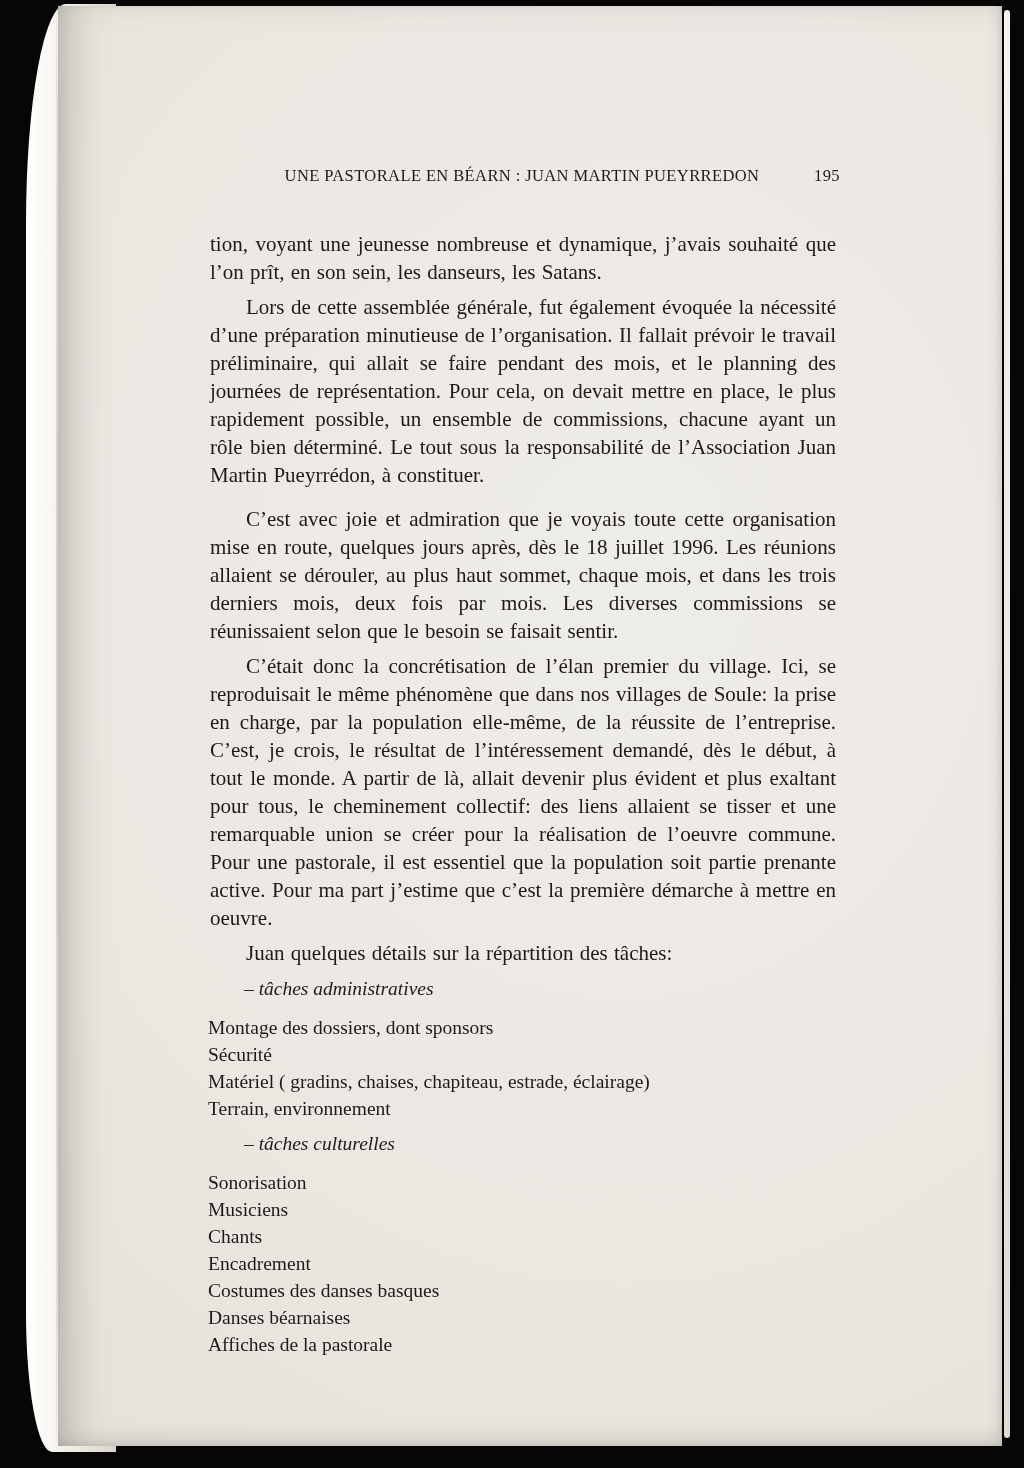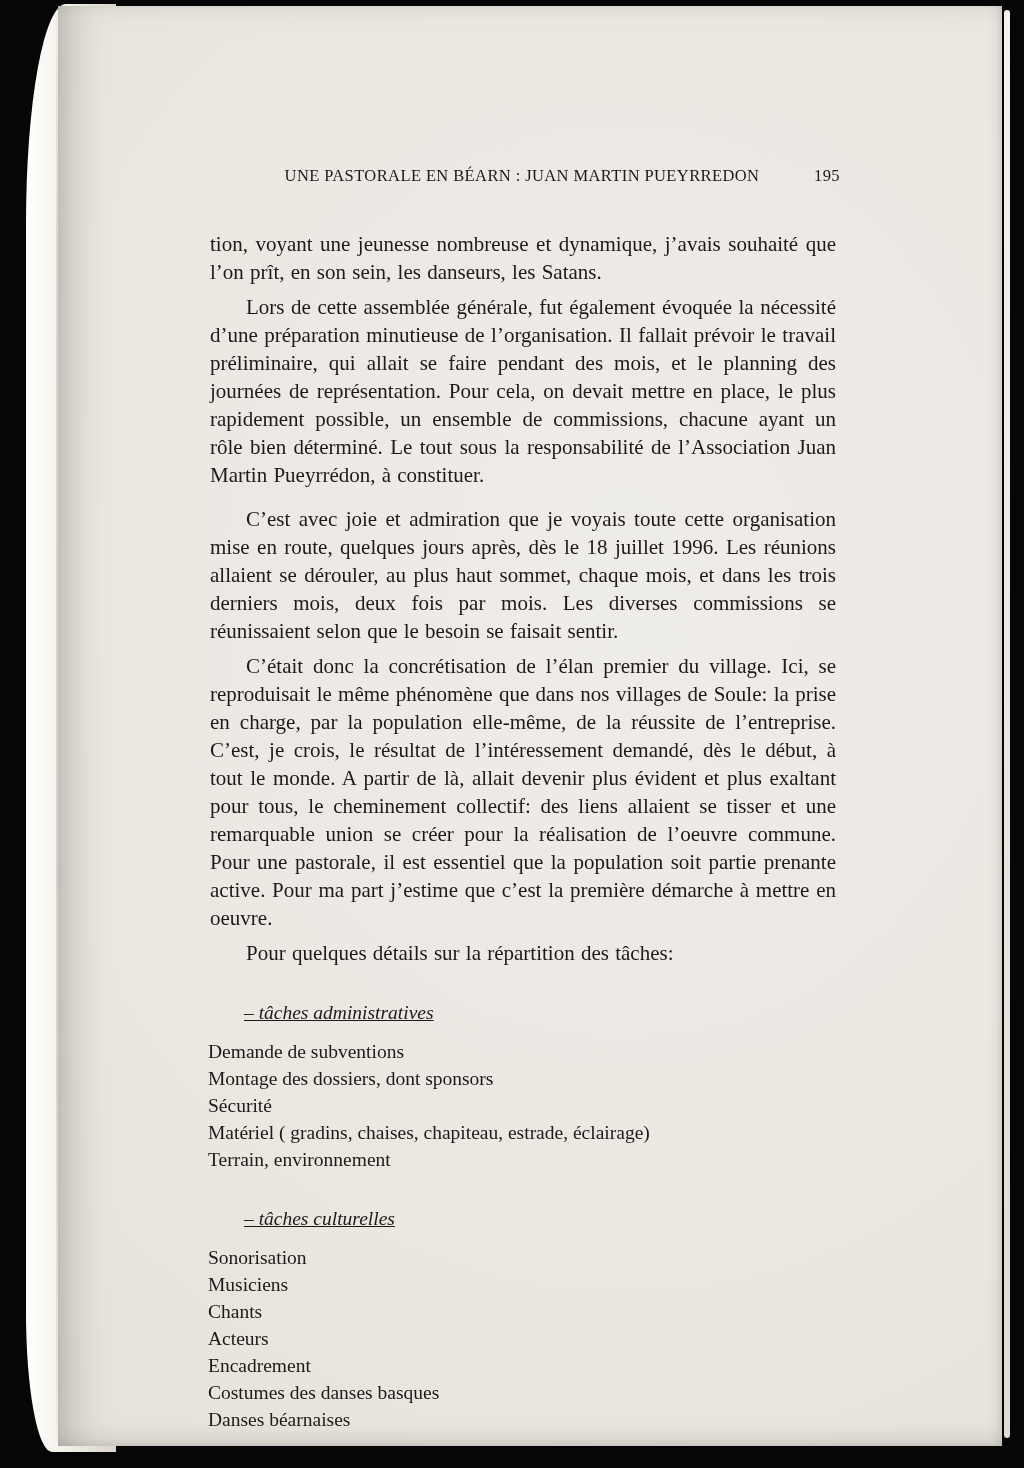--- a/index.html
+++ b/index.html
@@ -90,22 +90,21 @@
     line-height: 28px;
     text-align: justify;
     margin: 0 0 7px 2px;
     word-spacing: 1px;
   }
   .body-text p.indent { text-indent: 36px; }
   .body-text p.gap-before { margin-top: 16px; }
   .task-heading {
     font-style: italic;
     font-size: 19.5px;
-    margin: 35px 0 14px 36px;
-    text-decoration: underline;
+    margin: 11px 0 14px 36px;
   }
   .task-list div {
     font-size: 19.5px;
     line-height: 27px;
   }
   .intro-line {
     font-size: 19.5px;
     margin: 22px 0 0 0;
     text-indent: 36px;
   }
@@ -129,38 +128,37 @@
       <div class="running-head">
         <span>UNE PASTORALE EN BÉARN : JUAN MARTIN PUEYRREDON</span>
         <span class="page-num">195</span>
       </div>
 
       <div class="body-text">
         <p>tion, voyant une jeunesse nombreuse et dynamique, j’avais souhaité que l’on prît, en son sein, les danseurs, les Satans.</p>
         <p class="indent">Lors de cette assemblée générale, fut également évoquée la nécessité d’une préparation minutieuse de l’organisation. Il fallait prévoir le travail préliminaire, qui allait se faire pendant des mois, et le planning des journées de représentation. Pour cela, on devait mettre en place, le plus rapidement possible, un ensemble de commissions, chacune ayant un rôle bien déterminé. Le tout sous la responsabilité de l’Association Juan Martin Pueyrrédon, à constituer.</p>
         <p class="indent gap-before">C’est avec joie et admiration que je voyais toute cette organisation mise en route, quelques jours après, dès le 18 juillet 1996. Les réunions allaient se dérouler, au plus haut sommet, chaque mois, et dans les trois derniers mois, deux fois par mois. Les diverses commissions se réunissaient selon que le besoin se faisait sentir.</p>
         <p class="indent">C’était donc la concrétisation de l’élan premier du village. Ici, se reproduisait le même phénomène que dans nos villages de Soule: la prise en charge, par la population elle-même, de la réussite de l’entreprise. C’est, je crois, le résultat de l’intéressement demandé, dès le début, à tout le monde. A partir de là, allait devenir plus évident et plus exaltant pour tous, le cheminement collectif: des liens allaient se tisser et une remarquable union se créer pour la réalisation de l’oeuvre commune. Pour une pastorale, il est essentiel que la population soit partie prenante active. Pour ma part j’estime que c’est la première démarche à mettre en oeuvre.</p>
-        <p class="intro-line">Pour quelques détails sur la répartition des tâches:</p>
+        <p class="intro-line">Juan quelques détails sur la répartition des tâches:</p>
       </div>
 
       <div class="task-heading">– tâches administratives</div>
       <div class="task-list">
-        <div>Demande de subventions</div>
         <div>Montage des dossiers, dont sponsors</div>
         <div>Sécurité</div>
         <div>Matériel ( gradins, chaises, chapiteau, estrade, éclairage)</div>
         <div>Terrain, environnement</div>
       </div>
 
       <div class="task-heading">– tâches culturelles</div>
       <div class="task-list">
         <div>Sonorisation</div>
         <div>Musiciens</div>
         <div>Chants</div>
-        <div>Acteurs</div>
         <div>Encadrement</div>
         <div>Costumes des danses basques</div>
         <div>Danses béarnaises</div>
+        <div>Affiches de la pastorale</div>
       </div>
 
     </div>
   </div>
 </div>
 
 </body></html>

